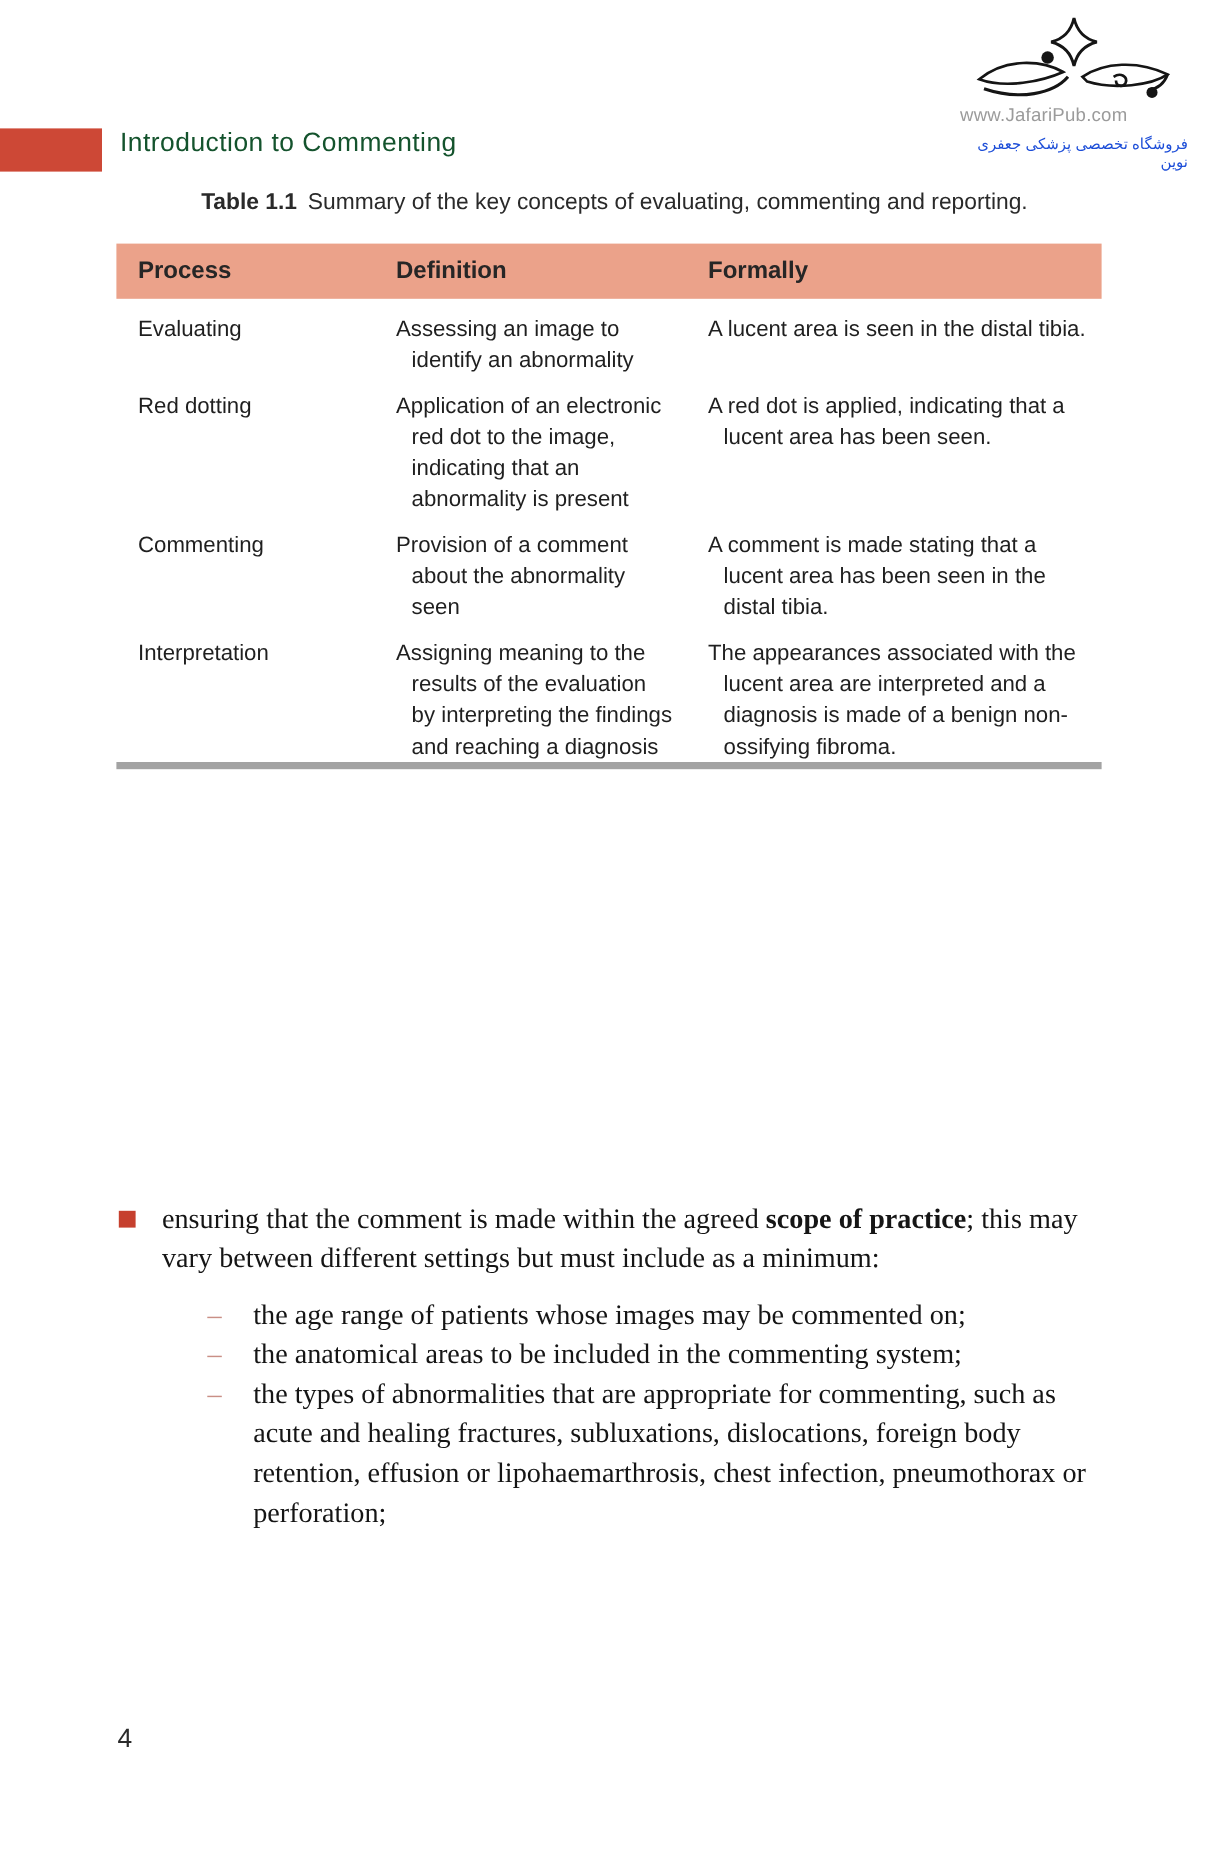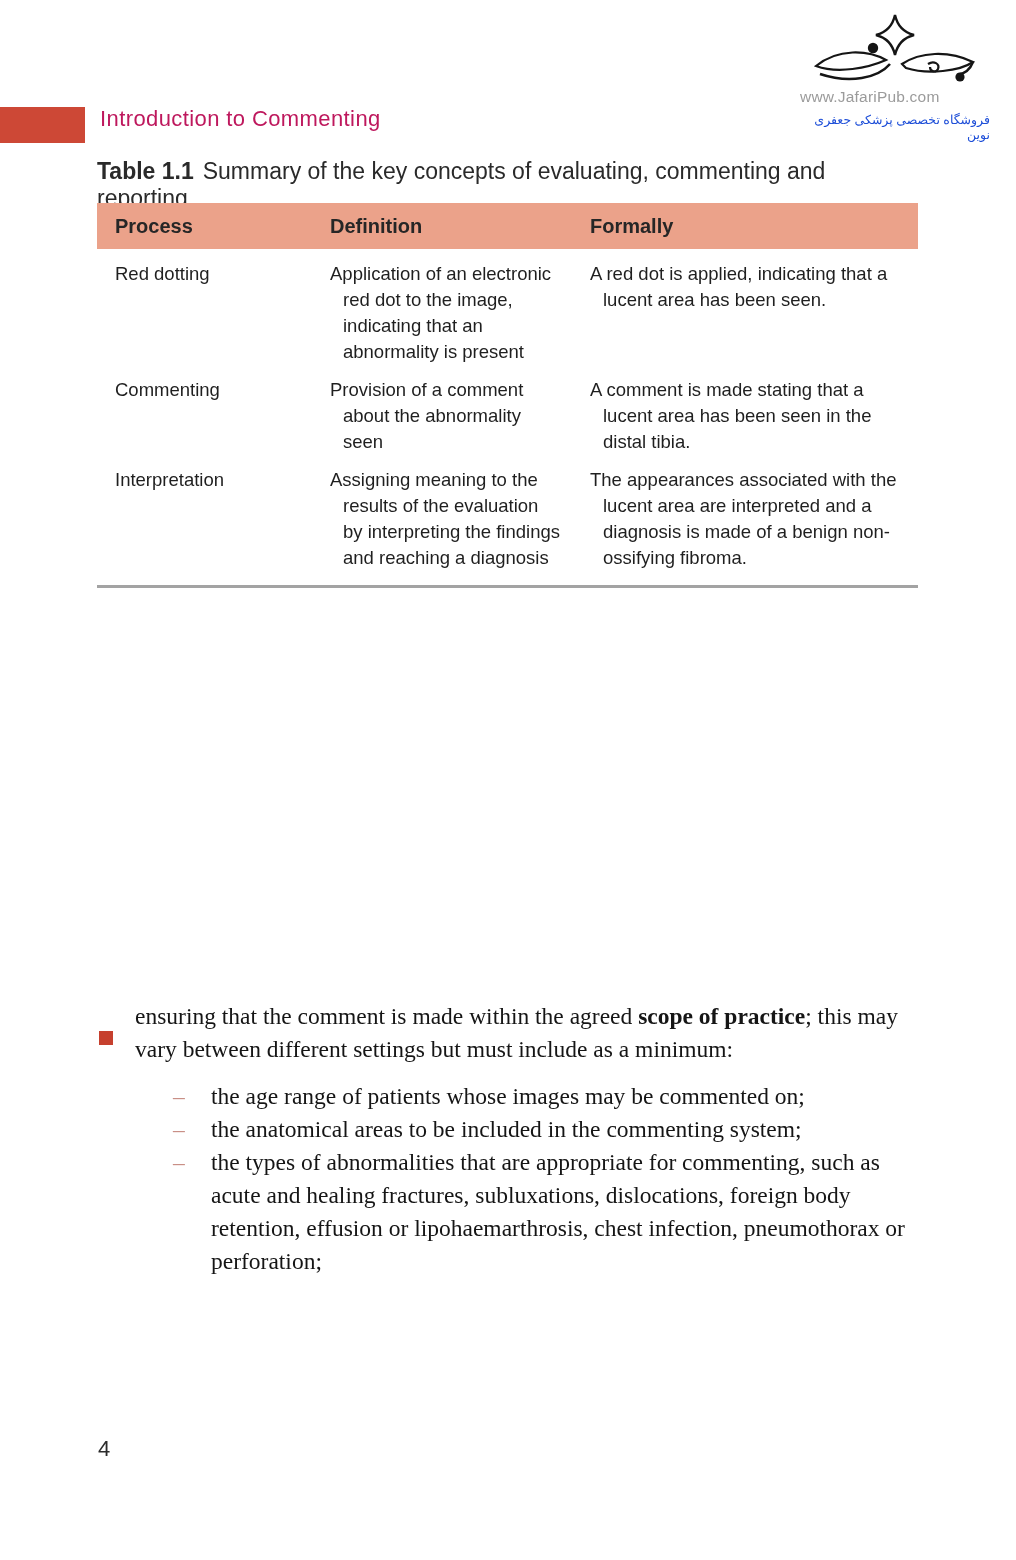--- a/index.html
+++ b/index.html
@@ -42,42 +42,42 @@
     width: 85px;
     height: 36px;
     background: #cd4836;
   }
   .page-title {
     position: absolute;
     left: 100px;
     top: 106px;
     font-size: 22px;
     letter-spacing: 0.4px;
-    color: #be185d;
+    color: #14532d;
   }
 
   
   .table-caption {
     position: absolute;
     left: 97px;
     top: 158px;
     width: 830px;
-    font-size: 23px;
+    font-size: 19px;
     color: #2a2a2a;
+    text-align: center;
   }
   .caption-label { font-weight: bold; margin-right: 9px; }
 
   
   .summary-table {
     position: absolute;
     left: 97px;
     top: 203px;
     width: 821px;
-    border-bottom: 3px solid #a3a3a3;
-    padding-bottom: 14px;
+    border-bottom: 6px solid #a3a3a3;
   }
   .thead {
     display: grid;
     grid-template-columns: 215px 260px 1fr;
     background: #eba28a;
     height: 46px;
     align-items: center;
     padding-left: 18px;
     font-weight: bold;
     font-size: 20px;
@@ -104,21 +104,21 @@
   .bullets {
     position: absolute;
     left: 97px;
     top: 1000px;
     width: 828px;
     font-family: "Liberation Serif", serif;
     font-size: 23.5px;
     line-height: 33px;
     color: #151515;
   }
-  .bullet-item { display: flex; align-items: center; }
+  .bullet-item { display: flex; align-items: flex-start; }
   .bullet-square {
     flex: 0 0 auto;
     width: 14px;
     height: 14px;
     background: #c6402e;
     margin: 9px 22px 0 2px;
   }
   .bullet-text { flex: 1 1 auto; }
   .bold-run { font-weight: bold; }
 
@@ -172,20 +172,25 @@
     <span class="caption-label">Table 1.1</span><span>Summary of the key concepts of evaluating, commenting and reporting.</span>
   </div>
 
   <div class="summary-table">
     <div class="thead">
       <div>Process</div>
       <div>Definition</div>
       <div>Formally</div>
     </div>
 
+    <div class="trow">
+      <div class="cell-proc">Evaluating</div>
+      <div class="cell-def">Assessing an image to identify an abnormality</div>
+      <div class="cell-ex">A lucent area is seen in the distal tibia.</div>
+    </div>
     <div class="trow">
       <div class="cell-proc">Red dotting</div>
       <div class="cell-def">Application of an electronic red dot to the image, indicating that an abnormality is present</div>
       <div class="cell-ex">A red dot is applied, indicating that a lucent area has been seen.</div>
     </div>
     <div class="trow">
       <div class="cell-proc">Commenting</div>
       <div class="cell-def">Provision of a comment about the abnormality seen</div>
       <div class="cell-ex">A comment is made stating that a lucent area has been seen in the distal tibia.</div>
     </div>

